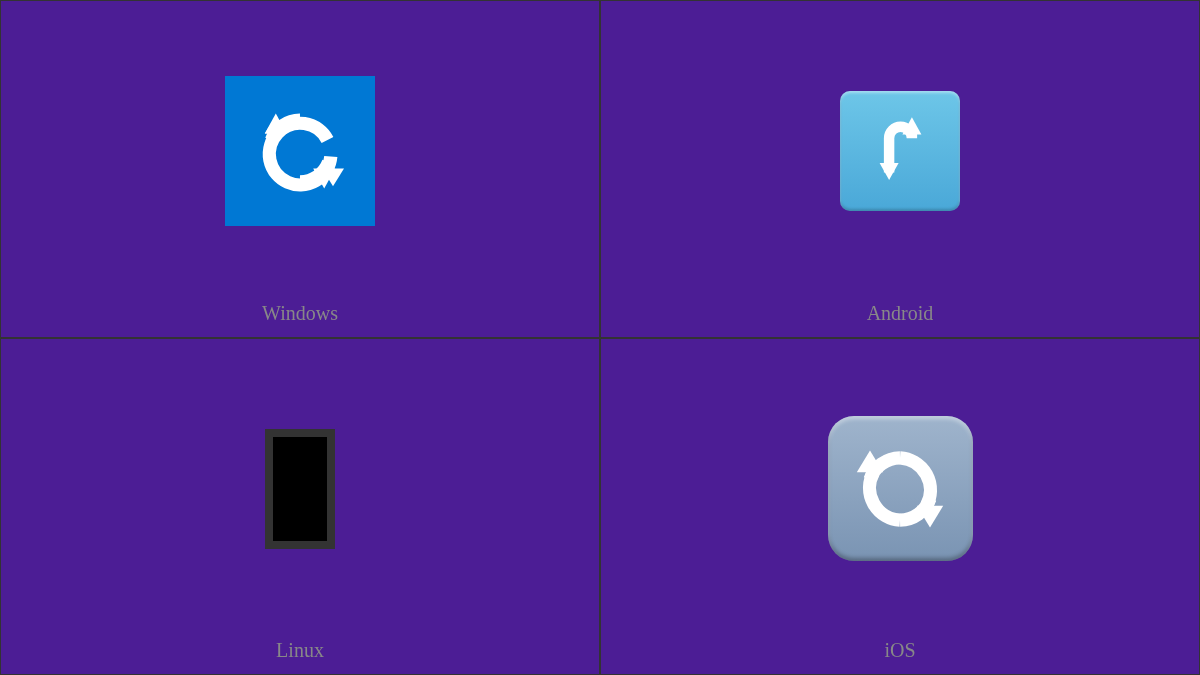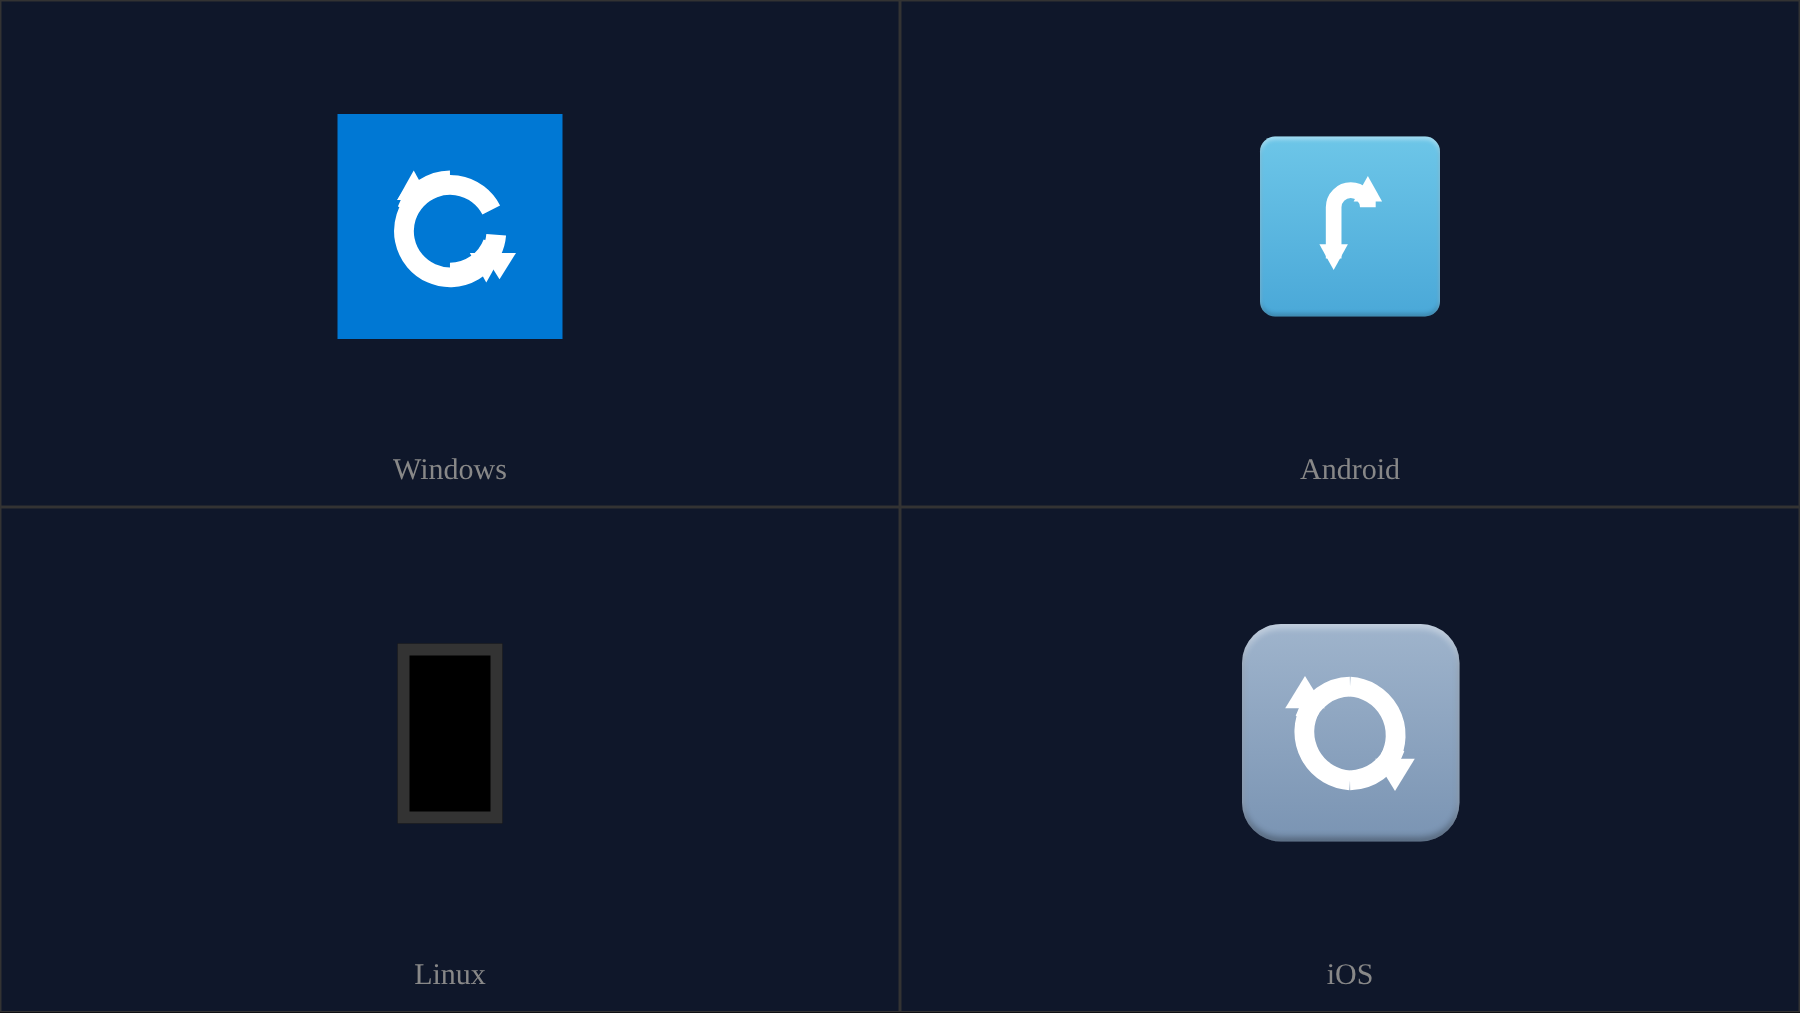--- a/index.html
+++ b/index.html
@@ -12,21 +12,21 @@
       grid-template-rows: 1fr 1fr;
       gap: 0;
     }
     .cell {
       border: 1px solid #333;
       position: relative;
       display: flex;
       flex-direction: column;
       align-items: center;
       justify-content: center;
-      background: #0f172a;
+      background: #4c1d95;
     }
     .glyph-area {
       flex: 1;
       display: flex;
       align-items: center;
       justify-content: center;
       width: 100%;
     }
     .label {
       color: #888;

